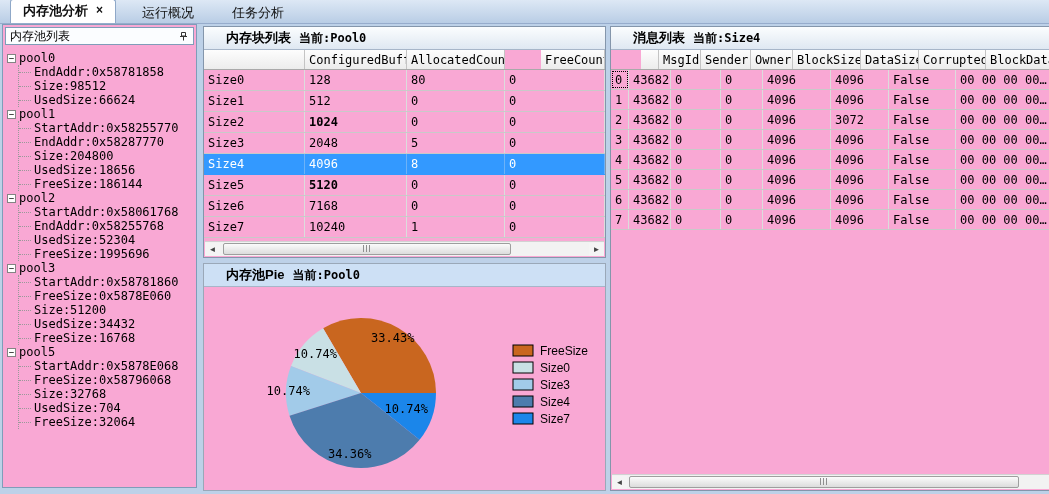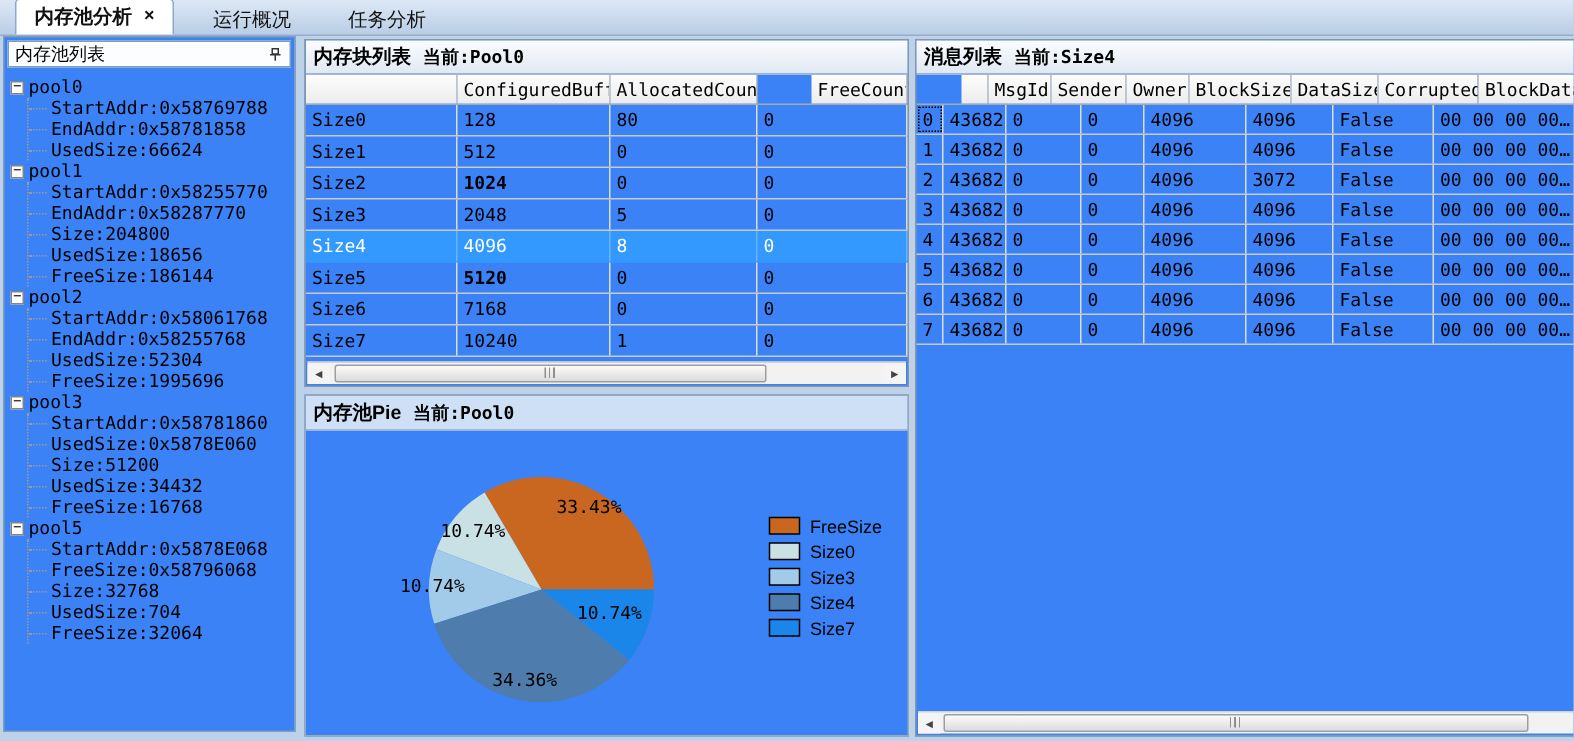--- a/index.html
+++ b/index.html
@@ -20,23 +20,23 @@
     height:21px;line-height:21px;padding:0 12px;margin-right:14px;
     font-size:13px;color:#111;display:flex;gap:6px;
     border-radius:3px 3px 0 0;
   }
   .tab.active{
     background:#fff;border:1px solid #8fa8c8;border-bottom:none;height:23px;
     font-weight:bold;
   }
   .tab-close{font-weight:bold;font-size:12px;margin-left:2px;cursor:default;}
   
-  .panel{position:absolute;background:#3b82f6;border:1px solid #8496ab;box-sizing:border-box;}
+  .panel{position:absolute;background:#f9a8d4;border:1px solid #8496ab;box-sizing:border-box;}
   .titlebar{
-    height:22px;line-height:22px;padding:0 5px;font-weight:bold;font-size:13px;
+    height:22px;line-height:22px;padding:0 22px;font-weight:bold;font-size:13px;
     background:linear-gradient(#fbfdfe,#dfe8f2);
     border-bottom:1px solid #a7b6c9;white-space:nowrap;overflow:hidden;
   }
   .titlebar.blue{background:#cde0f5;}
   .titlebar .cur{margin-left:8px;font-family:"DejaVu Sans Mono", monospace;font-size:12px;}
   
   #left-panel{left:2px;top:24px;width:195px;height:464px;border:1px solid #7f9db9;}
   .lp-header{
     margin:2px;height:18px;line-height:18px;border:1px solid #7f9db9;
     background:#fbfdff;display:flex;align-items:center;justify-content:space-between;
@@ -126,25 +126,25 @@
     </svg>
   </div>
   <div class="tree">
       <div class="tree-row">
         <span class="tbox">−</span>
         <span>pool0</span>
       </div>
       <div class="tree-kids">
         <div class="tree-row">
           <span class="dash"></span>
-          <span>StartAddr:0x58769788</span>
-        </div>
-        <div class="tree-row">
-          <span class="dash"></span>
           <span>EndAddr:0x58781858</span>
+        </div>
+        <div class="tree-row">
+          <span class="dash"></span>
+          <span>Size:98512</span>
         </div>
         <div class="tree-row">
           <span class="dash"></span>
           <span>UsedSize:66624</span>
         </div>
       </div>
       <div class="tree-row">
         <span class="tbox">−</span>
         <span>pool1</span>
       </div>
@@ -196,21 +196,21 @@
         <span class="tbox">−</span>
         <span>pool3</span>
       </div>
       <div class="tree-kids">
         <div class="tree-row">
           <span class="dash"></span>
           <span>StartAddr:0x58781860</span>
         </div>
         <div class="tree-row">
           <span class="dash"></span>
-          <span>UsedSize:0x5878E060</span>
+          <span>FreeSize:0x5878E060</span>
         </div>
         <div class="tree-row">
           <span class="dash"></span>
           <span>Size:51200</span>
         </div>
         <div class="tree-row">
           <span class="dash"></span>
           <span>UsedSize:34432</span>
         </div>
         <div class="tree-row">

